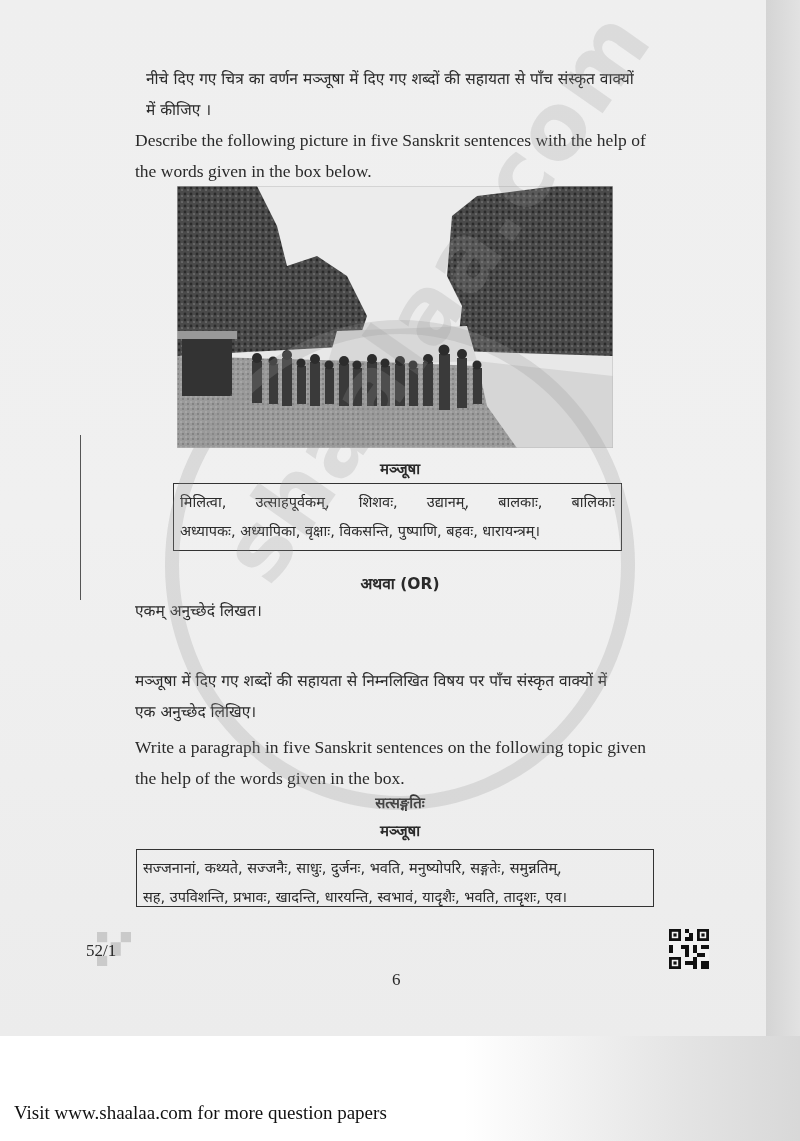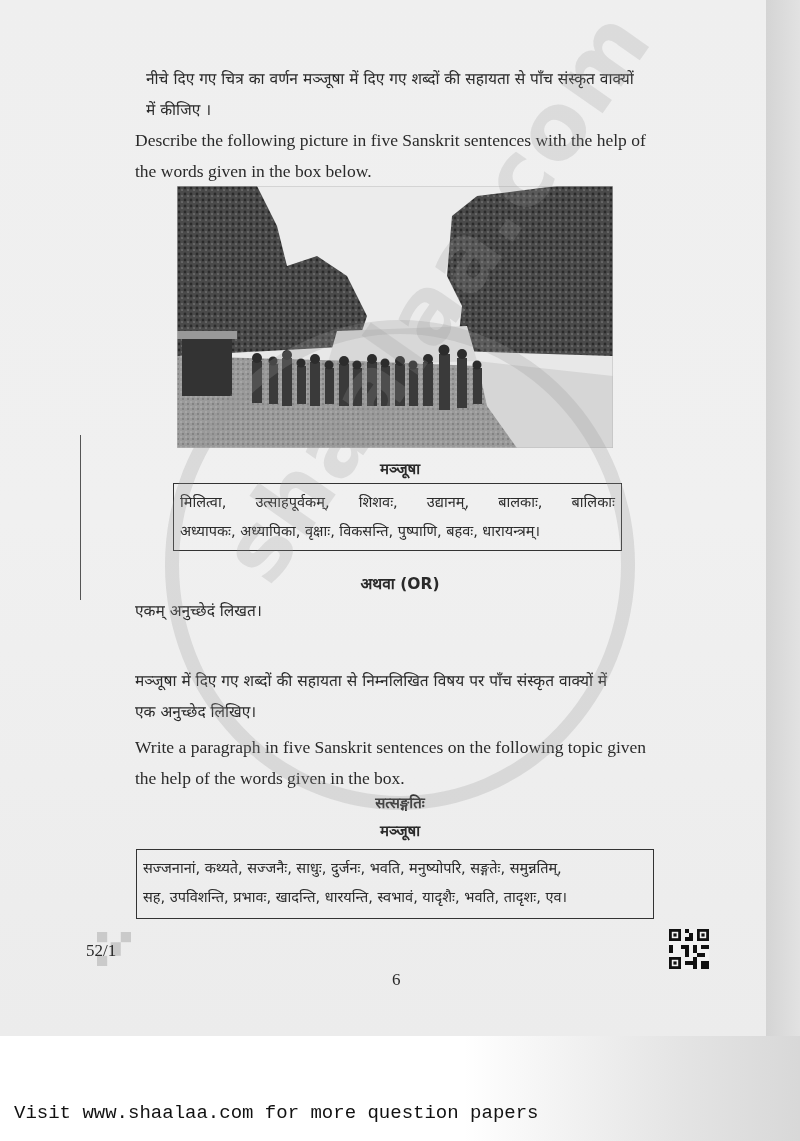--- a/index.html
+++ b/index.html
@@ -71,21 +71,21 @@
     .word-box .line { display: flex; justify-content: space-between; white-space: nowrap; }
 
     .footer-code { position: absolute; left: 86px; top: 941px; font-family: "Liberation Serif", serif; font-size: 17px; }
     .page-num { position: absolute; left: 392px; top: 970px; font-family: "Liberation Serif", serif; font-size: 17px; }
 
     .qr { position: absolute; left: 669px; top: 929px; width: 40px; height: 40px; }
     .qr-ghost { position: absolute; left: 96px; top: 932px; width: 36px; height: 34px; opacity: 0.18; }
 
     .visit {
       position: absolute; left: 14px; top: 1102px;
-      font-family: Liberation Mono, monospace; font-size: 19px; color: #111;
+      font-family: Liberation Serif, serif; font-size: 19px; color: #111;
     }
   </style>
 </head>
 <body>
 
 <div class="scan-bg"></div>
 <div class="paper"></div>
 <div class="right-strip"></div>
 <div class="bottom-area"></div>
 
@@ -193,21 +193,21 @@
   <div>मञ्जूषा में दिए गए शब्दों की सहायता से निम्नलिखित विषय पर पाँच संस्कृत वाक्यों में</div>
   <div>एक अनुच्छेद लिखिए।</div>
 </div>
 <div class="block text-en" style="top:732px; white-space:nowrap;">
   <div>Write a paragraph in five Sanskrit sentences on the following topic given</div>
   <div>the help of the words given in the box.</div>
 </div>
 
 <div class="center-heading" style="top:792px;">सत्सङ्गतिः</div>
 <div class="center-heading" style="top:820px;">मञ्जूषा</div>
-<div class="word-box" style="left:136px; top:849px; width:518px; height:70px;">
+<div class="word-box" style="left:136px; top:849px; width:518px; height:58px;">
   <div class="line">सज्जनानां, कथ्यते, सज्जनैः, साधुः, दुर्जनः, भवति, मनुष्योपरि, सङ्गतेः, समुन्नतिम्,</div>
   <div class="line">सह, उपविशन्ति, प्रभावः, खादन्ति, धारयन्ति, स्वभावं, यादृशैः, भवति, तादृशः, एव।</div>
 </div>
 
 <div class="watermark"></div>
 <div class="watermark-text">shaalaa.com</div>
 
 <svg class="qr" viewBox="0 0 10 10">
   <rect width="10" height="10" fill="#f2f2f2"></rect>
   <rect x="0" y="0" width="3" height="3" fill="#111"></rect>

